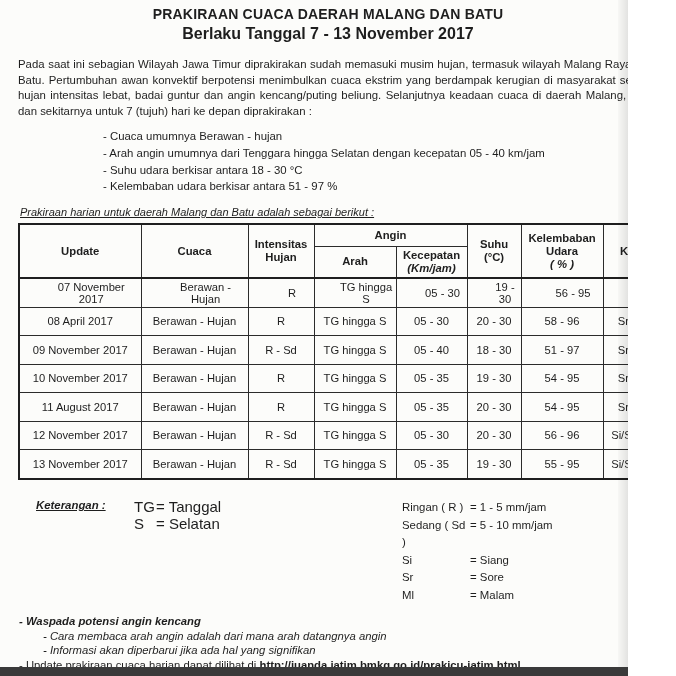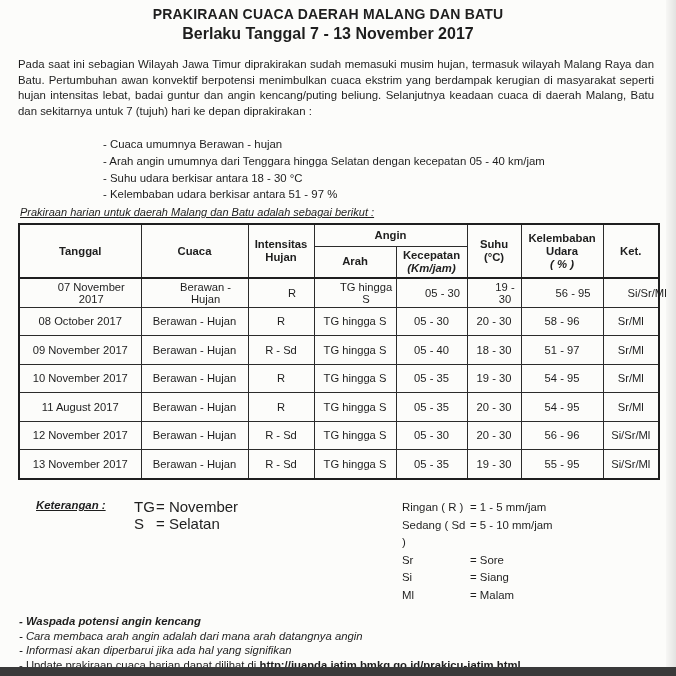--- a/index.html
+++ b/index.html
@@ -1,18 +1,18 @@
 <!DOCTYPE html>
 <html><head>
 <meta charset="utf-8">
 <style>
   html,body { margin:0; padding:0; }
   .page {
     position: relative;
-    width: 676px;
+    width: 628px;
     height: 676px;
     background: #fcfcfa;
     font-family: "Liberation Sans", sans-serif;
     color: #1e1e1e;
     overflow: hidden;
   }
   
   .scan-right-strip {
     position:absolute; top:0; right:0; bottom:0; width:10px;
     background: linear-gradient(to right, rgba(0,0,0,0.02), rgba(0,0,0,0.10));
@@ -23,21 +23,21 @@
   }
   
   .doc-header { position:absolute; top:6px; left:0; width:656px; text-align:center; }
   .doc-title { font-size:14px; font-weight:bold; letter-spacing:0.2px; margin:0; }
   .doc-subtitle { font-size:16px; font-weight:bold; margin:3px 0 0 0; }
   
   .intro-paragraph {
     position:absolute; top:57px; left:18px; width:636px;
     font-size:11.4px; line-height:15.6px; text-align:justify;
   }
-  .bullet-list { position:absolute; top:136px; left:103px; font-size:11.4px; line-height:16.8px; }
+  .bullet-list { position:absolute; top:128px; left:103px; font-size:11.4px; line-height:16.8px; }
   
   .table-caption {
     position:absolute; top:206px; left:20px;
     font-size:11px; font-style:italic; text-decoration:underline;
   }
   
   .forecast-table {
     position:absolute; top:223px; left:18px;
     width:640px; border-collapse:collapse; table-layout:fixed;
     border:2px solid #1f1f1f;
@@ -56,21 +56,21 @@
     position:absolute; top:499px; left:36px;
     font-size:11.4px; font-weight:bold; font-style:italic; text-decoration:underline;
   }
   .wind-terms { position:absolute; top:499px; left:134px; font-size:15px; line-height:16.5px; }
   .wind-terms .term-row { display:grid; grid-template-columns:22px auto; }
   .intensity-terms { position:absolute; top:499px; left:402px; font-size:11.4px; line-height:17.5px; }
   .intensity-terms .term-row { display:grid; grid-template-columns:68px auto; }
   
   .notes { position:absolute; top:598px; left:19px; font-size:11.3px; line-height:14.7px; }
   .note-bold-italic { font-weight:bold; font-style:italic;margin-top:16px; }
-  .note-italic { font-style:italic; }
+  .note-italic { font-style:italic;margin-left:24px; }
   .note-url { font-weight:bold; }
 </style>
 </head>
 <body>
 
 <div class="page">
 
   <div class="doc-header">
     <div class="doc-title">PRAKIRAAN CUACA DAERAH MALANG DAN BATU</div>
     <div class="doc-subtitle">Berlaku Tanggal  7 - 13  November 2017</div>
@@ -93,21 +93,21 @@
         <col style="width:107px">
         <col style="width:66px">
         <col style="width:82px">
       <col style="width:71px">
         <col style="width:54px">
         <col style="width:82px">
         <col style="width:56px">
     </colgroup>
     <thead>
       <tr>
-        <th rowspan="2">Tanggal</th>
+        <th rowspan="2">Update</th>
         <th rowspan="2">Cuaca</th>
         <th rowspan="2">Intensitas Hujan</th>
         <th colspan="2">Angin</th>
         <th rowspan="2">
           <div>Suhu</div>
           <div>(°C)</div>
         </th>
         <th rowspan="2">
           <div>Kelembaban Udara</div>
           <div class="unit-italic">( % )</div>
@@ -127,21 +127,21 @@
         <td>07 November 2017</td>
         <td>Berawan - Hujan</td>
         <td>R</td>
         <td>TG hingga S</td>
         <td>05 - 30</td>
         <td>19 - 30</td>
         <td>56 - 95</td>
         <td>Si/Sr/Ml</td>
       </tr>
       <tr>
-        <td>08 October 2017</td>
+        <td>08 April 2017</td>
         <td>Berawan - Hujan</td>
         <td>R</td>
         <td>TG hingga S</td>
         <td>05 - 30</td>
         <td>20 - 30</td>
         <td>58 - 96</td>
         <td>Sr/Ml</td>
       </tr>
       <tr>
         <td>09 November 2017</td>
@@ -194,44 +194,44 @@
         <td>Si/Sr/Ml</td>
       </tr>
     </tbody>
   </table>
 
   <div class="keterangan-label">Keterangan :</div>
 
   <div class="wind-terms">
     <div class="term-row">
       <span>TG</span>
-      <span>= November</span>
+      <span>= Tanggal</span>
     </div>
     <div class="term-row">
       <span>S</span>
       <span>= Selatan</span>
     </div>
   </div>
 
   <div class="intensity-terms">
     <div class="term-row">
       <span>Ringan ( R )</span>
       <span>= 1 - 5 mm/jam</span>
     </div>
     <div class="term-row">
       <span>Sedang ( Sd )</span>
       <span>= 5 - 10 mm/jam</span>
     </div>
     <div class="term-row">
+      <span>Si</span>
+      <span>= Siang</span>
+    </div>
+    <div class="term-row">
       <span>Sr</span>
       <span>= Sore</span>
-    </div>
-    <div class="term-row">
-      <span>Si</span>
-      <span>= Siang</span>
     </div>
     <div class="term-row">
       <span>Ml</span>
       <span>= Malam</span>
     </div>
   </div>
 
   <div class="notes">
     <div class="note-bold-italic">- Waspada potensi angin kencang</div>
     <div class="note-italic">- Cara membaca arah angin adalah dari mana arah datangnya angin</div>

